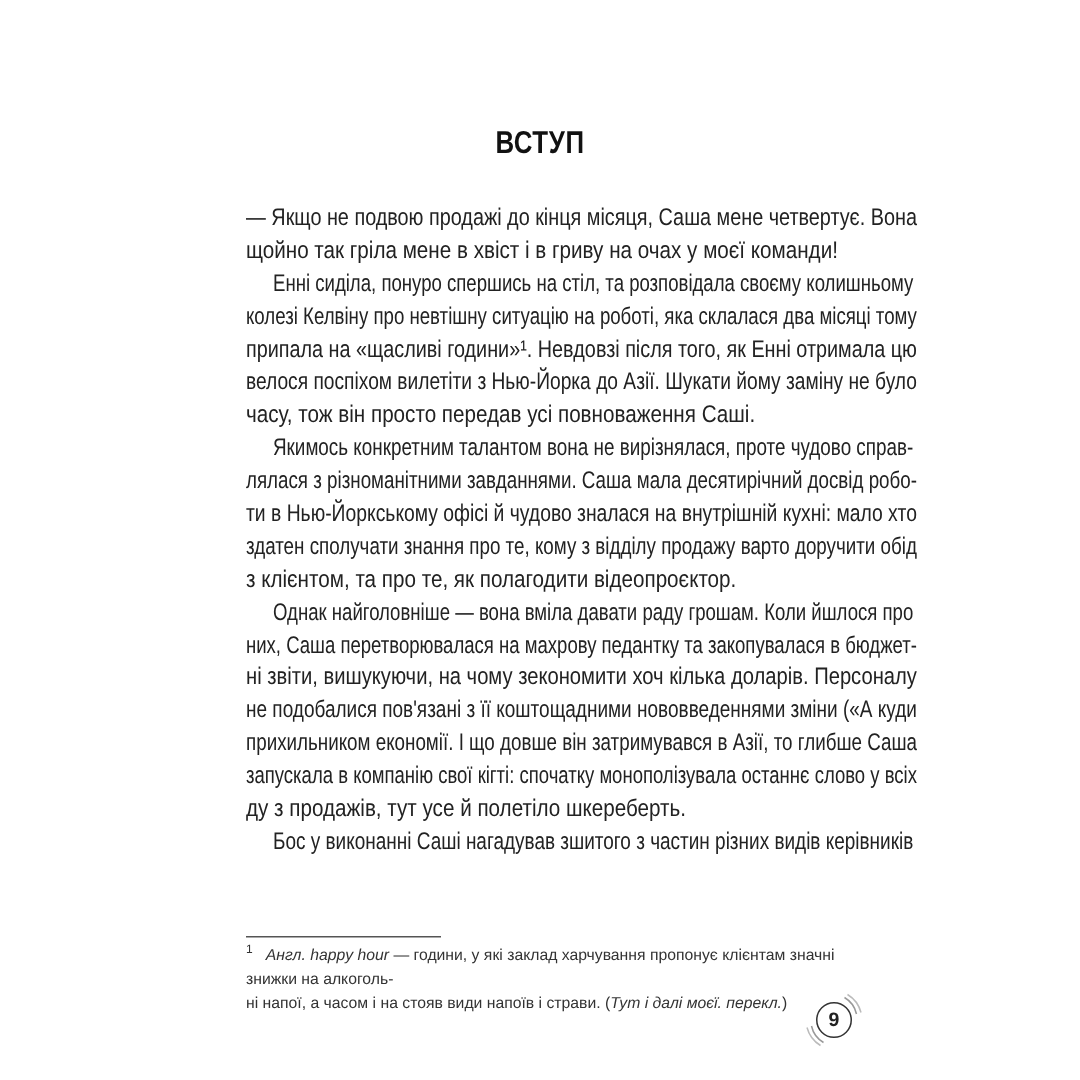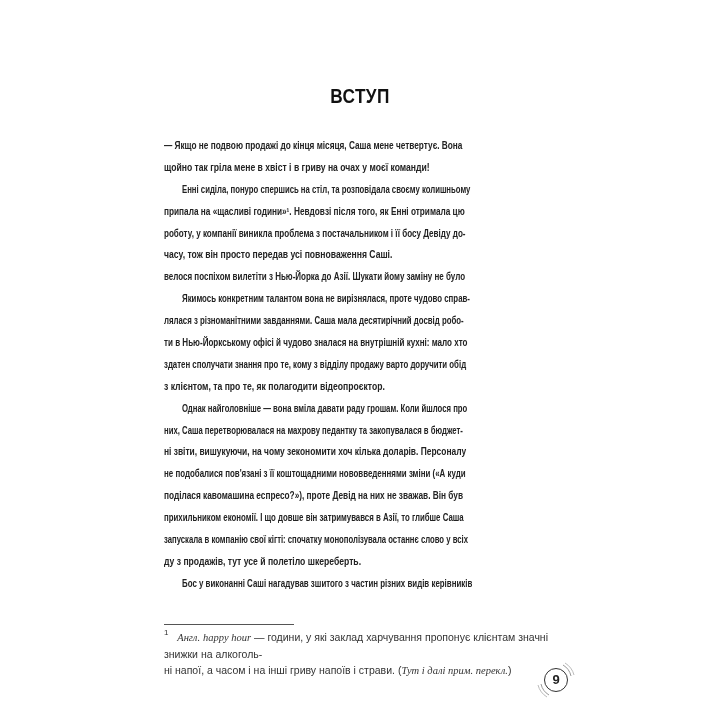--- a/index.html
+++ b/index.html
@@ -3,71 +3,70 @@
 <meta charset="utf-8">
 <style>
   html, body { margin:0; padding:0; background:#ffffff; }
   body { width:720px; height:720px; position:relative; overflow:hidden;
          font-family:"Liberation Sans", "DejaVu Sans", sans-serif; color:#222; }
   .page { position:absolute; left:0; top:0; width:720px; height:720px; }
   .title { position:absolute; left:0; width:720px; top:84px; text-align:center;
            font-weight:bold; font-size:21px; letter-spacing:0.5px; color:#111;
            transform:scaleX(0.82); transform-origin:center; }
   .body { position:absolute; left:164px; top:135px; width:394px; }
-  .line { height:21.9px; line-height:21.9px; font-size:10px; white-space:nowrap;
-          color:#222;font-weight:bold; }
+  .line { height:21.9px; line-height:21.9px; font-size:16px; white-space:nowrap;
+          color:#222; }
   .line span.txt { display:inline-block; transform-origin:left center; }
   .indent { padding-left:18px; }
   .fn-rule { position:absolute; left:164px; top:624px; width:130px; border-top:1px solid #555; }
   .footnote { position:absolute; left:164px; top:629px; width:410px; font-size:10.5px;
               line-height:16px; color:#333; }
-  .footnote i { font-style:italic;font-family:Liberation Serif, serif; }
+  .footnote i { font-style:italic; }
   sup { font-size:8px; vertical-align:top; line-height:1; }
   .pagenum { position:absolute; left:536px; top:660px; width:40px; height:40px; }
   .pagenum .circle { position:absolute; left:8px; top:8px; width:24px; height:24px;
                      border:1.5px solid #333; border-radius:50%; box-sizing:border-box;
                      text-align:center; line-height:22px; font-size:13px; font-weight:bold; color:#222;}
 </style>
 </head>
 <body>
 
 <div class="page">
   <div class="title">ВСТУП</div>
   <div class="body" id="body">
       <div class="line"><span class="txt" style="transform: scaleX(0.825861);">— Якщо не подвою продажі до кінця місяця, Саша мене четвертує. Вона</span></div>
       <div class="line"><span class="txt" style="transform: scaleX(0.86);">щойно так гріла мене в хвіст і в гриву на очах у моєї команди!</span></div>
       <div class="line indent"><span class="txt" style="transform: scaleX(0.774484);">Енні сиділа, понуро спершись на стіл, та розповідала своєму колишньому</span></div>
+      <div class="line"><span class="txt" style="transform: scaleX(0.777072);">колезі Келвіну про невтішну ситуацію на роботі, яка склалася два місяці тому</span></div>
       <div class="line"><span class="txt" style="transform: scaleX(0.824618);">припала на «щасливі години»¹. Невдовзі після того, як Енні отримала цю</span></div>
-      <div class="line"><span class="txt" style="transform: scaleX(0.808179);">роботу, у компанії виникла проблема з постачальником і її босу Девіду до-</span></div>
+      <div class="line"><span class="txt" style="transform: scaleX(0.799696);">велося поспіхом вилетіти з Нью-Йорка до Азії. Шукати йому заміну не було</span></div>
       <div class="line"><span class="txt" style="transform: scaleX(0.86);">часу, тож він просто передав усі повноваження Саші.</span></div>
-      <div class="line"><span class="txt" style="transform: scaleX(0.799696);">велося поспіхом вилетіти з Нью-Йорка до Азії. Шукати йому заміну не було</span></div>
       <div class="line indent"><span class="txt" style="transform: scaleX(0.785815);">Якимось конкретним талантом вона не вирізнялася, проте чудово справ-</span></div>
       <div class="line"><span class="txt" style="transform: scaleX(0.781795);">лялася з різноманітними завданнями. Саша мала десятирічний досвід робо-</span></div>
       <div class="line"><span class="txt" style="transform: scaleX(0.805186);">ти в Нью-Йоркському офісі й чудово зналася на внутрішній кухні: мало хто</span></div>
       <div class="line"><span class="txt" style="transform: scaleX(0.78279);">здатен сполучати знання про те, кому з відділу продажу варто доручити обід</span></div>
       <div class="line"><span class="txt" style="transform: scaleX(0.86);">з клієнтом, та про те, як полагодити відеопроєктор.</span></div>
       <div class="line indent"><span class="txt" style="transform: scaleX(0.774409);">Однак найголовніше — вона вміла давати раду грошам. Коли йшлося про</span></div>
       <div class="line"><span class="txt" style="transform: scaleX(0.772691);">них, Саша перетворювалася на махрову педантку та закопувалася в бюджет-</span></div>
       <div class="line"><span class="txt" style="transform: scaleX(0.841262);">ні звіти, вишукуючи, на чому зекономити хоч кілька доларів. Персоналу</span></div>
       <div class="line"><span class="txt" style="transform: scaleX(0.791885);">не подобалися пов'язані з її коштощадними нововведеннями зміни («А куди</span></div>
-      <div class="line"><span class="txt" style="transform: scaleX(0.827785);">поділася кавомашина еспресо?»), проте Девід на них не зважав. Він був</span></div>
       <div class="line"><span class="txt" style="transform: scaleX(0.78313);">прихильником економії. І що довше він затримувався в Азії, то глибше Саша</span></div>
       <div class="line"><span class="txt" style="transform: scaleX(0.771438);">запускала в компанію свої кігті: спочатку монополізувала останнє слово у всіх</span></div>
       <div class="line"><span class="txt" style="transform: scaleX(0.86);">ду з продажів, тут усе й полетіло шкереберть.</span></div>
       <div class="line indent"><span class="txt" style="transform: scaleX(0.790487);">Бос у виконанні Саші нагадував зшитого з частин різних видів керівників</span></div>
     </div>
   <div class="fn-rule"></div>
   <div class="footnote">
     <div>
       <sup>1</sup>&nbsp;&nbsp;
       <i>Англ.</i>
       <i>happy hour</i><span> — години, у які заклад харчування пропонує клієнтам значні знижки на алкоголь-</span>
     </div>
     <div>
-      <span>ні напої, а часом і на інші гриву напоїв і страви. (</span><i>Тут і далі прим. перекл.</i><span>)</span>
+      <span>ні напої, а часом і на стояв види напоїв і страви. (</span><i>Тут і далі моєї. перекл.</i><span>)</span>
     </div>
   </div>
   <div class="pagenum">
     <svg width="40" height="40" viewBox="0 0 40 40" style="position:absolute;left:0;top:0">
       <path d="M27 5 A17 17 0 0 1 35 16" fill="none" stroke="#999" stroke-width="1"></path>
       <path d="M29 3 A20 20 0 0 1 38 15" fill="none" stroke="#bbb" stroke-width="1"></path>
       <path d="M13 35 A17 17 0 0 1 5 24" fill="none" stroke="#999" stroke-width="1"></path>
       <path d="M11 37 A20 20 0 0 1 2 25" fill="none" stroke="#bbb" stroke-width="1"></path>
     </svg>
     <div class="circle">9</div>

